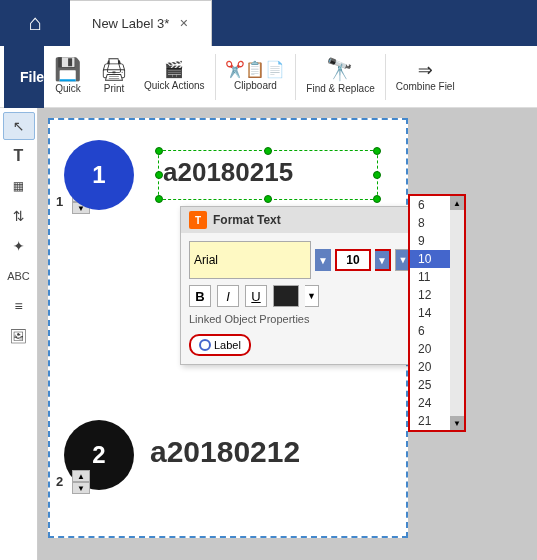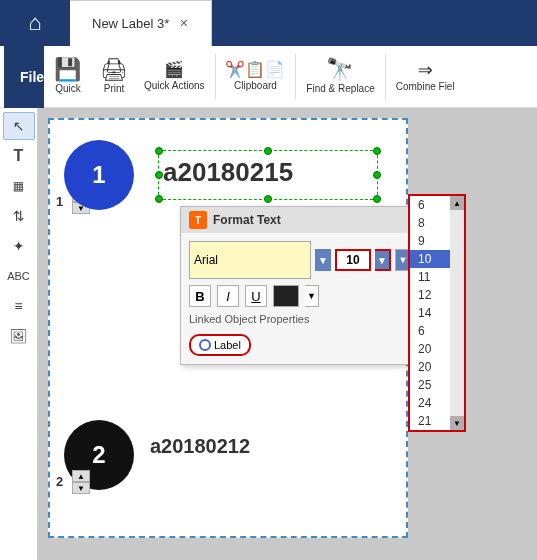--- a/index.html
+++ b/index.html
@@ -322,21 +322,21 @@
       width: 70px; height: 70px;
       background: #111;
       border-radius: 50%;
       display: flex; align-items: center; justify-content: center;
       color: white; font-size: 24px; font-weight: bold;
     }
     .text2 {
       position: absolute;
       top: 315px;
       left: 100px;
-      font-size: 20px;
+      font-size: 30px;
       font-weight: bold;
       color: #333;
       font-family: Arial, sans-serif;
     }
   </style>
 </head>
 <body>
 
 <div class="title-bar">
   <div class="home-btn">

